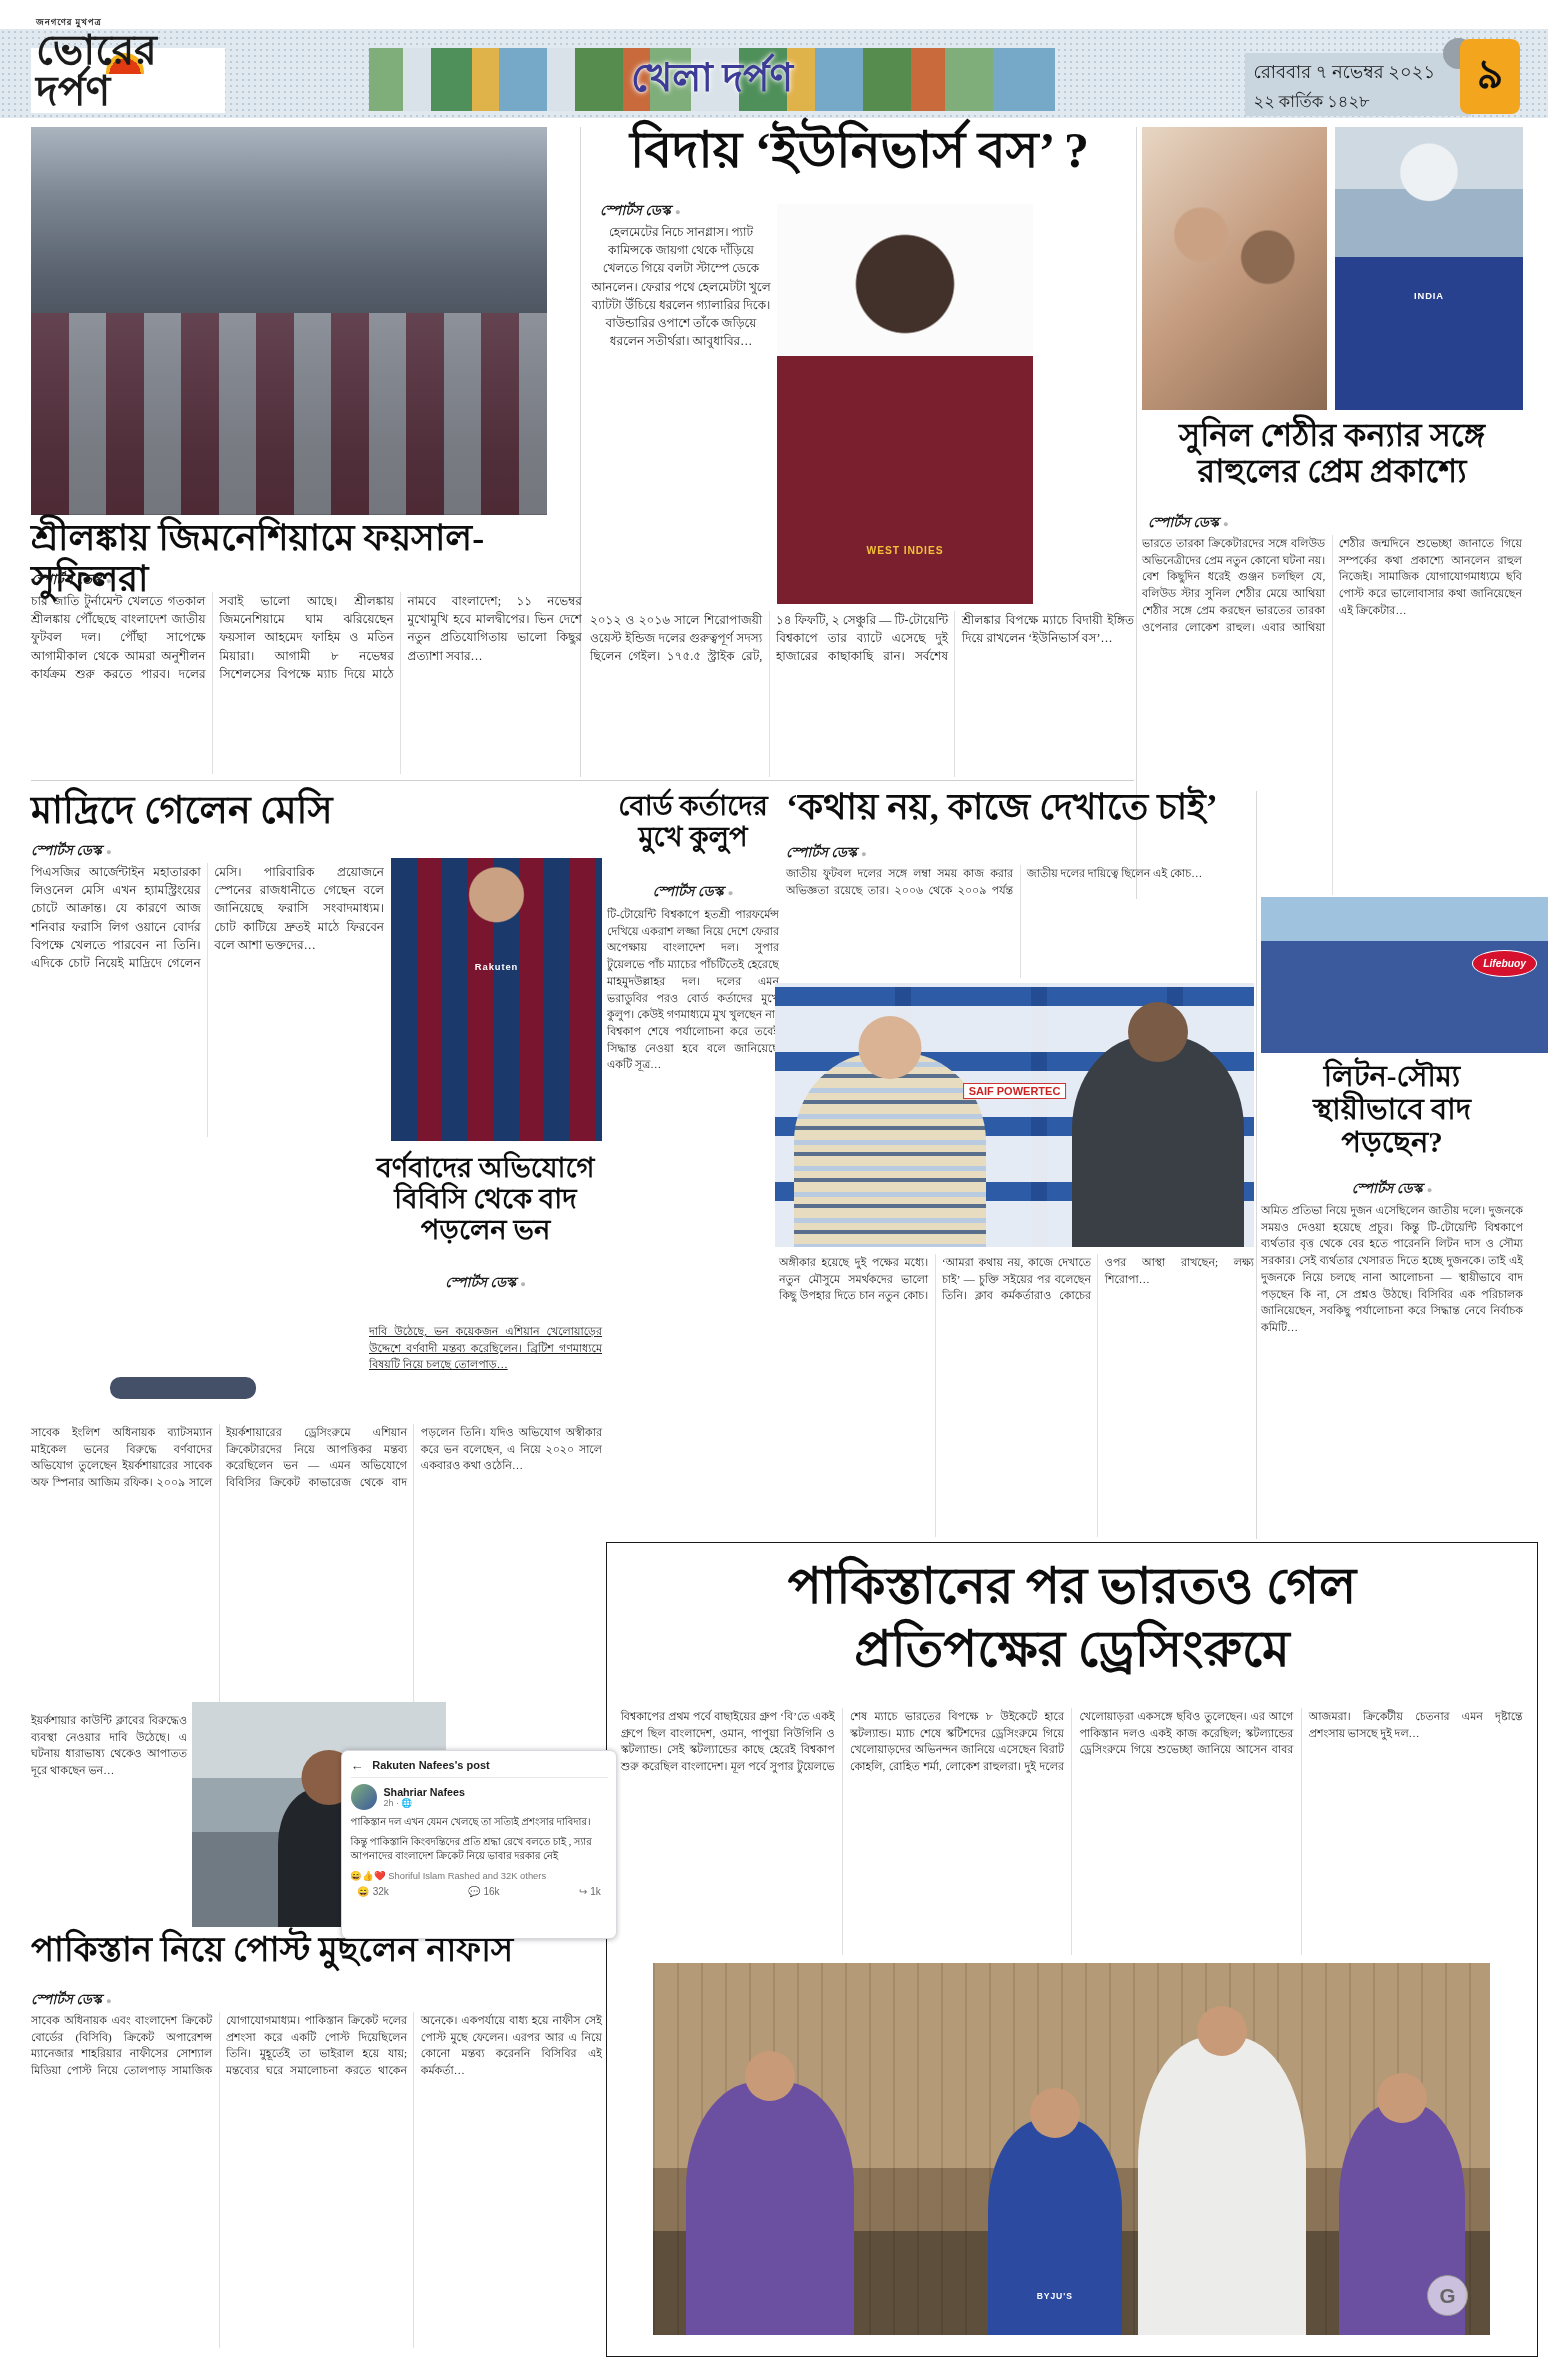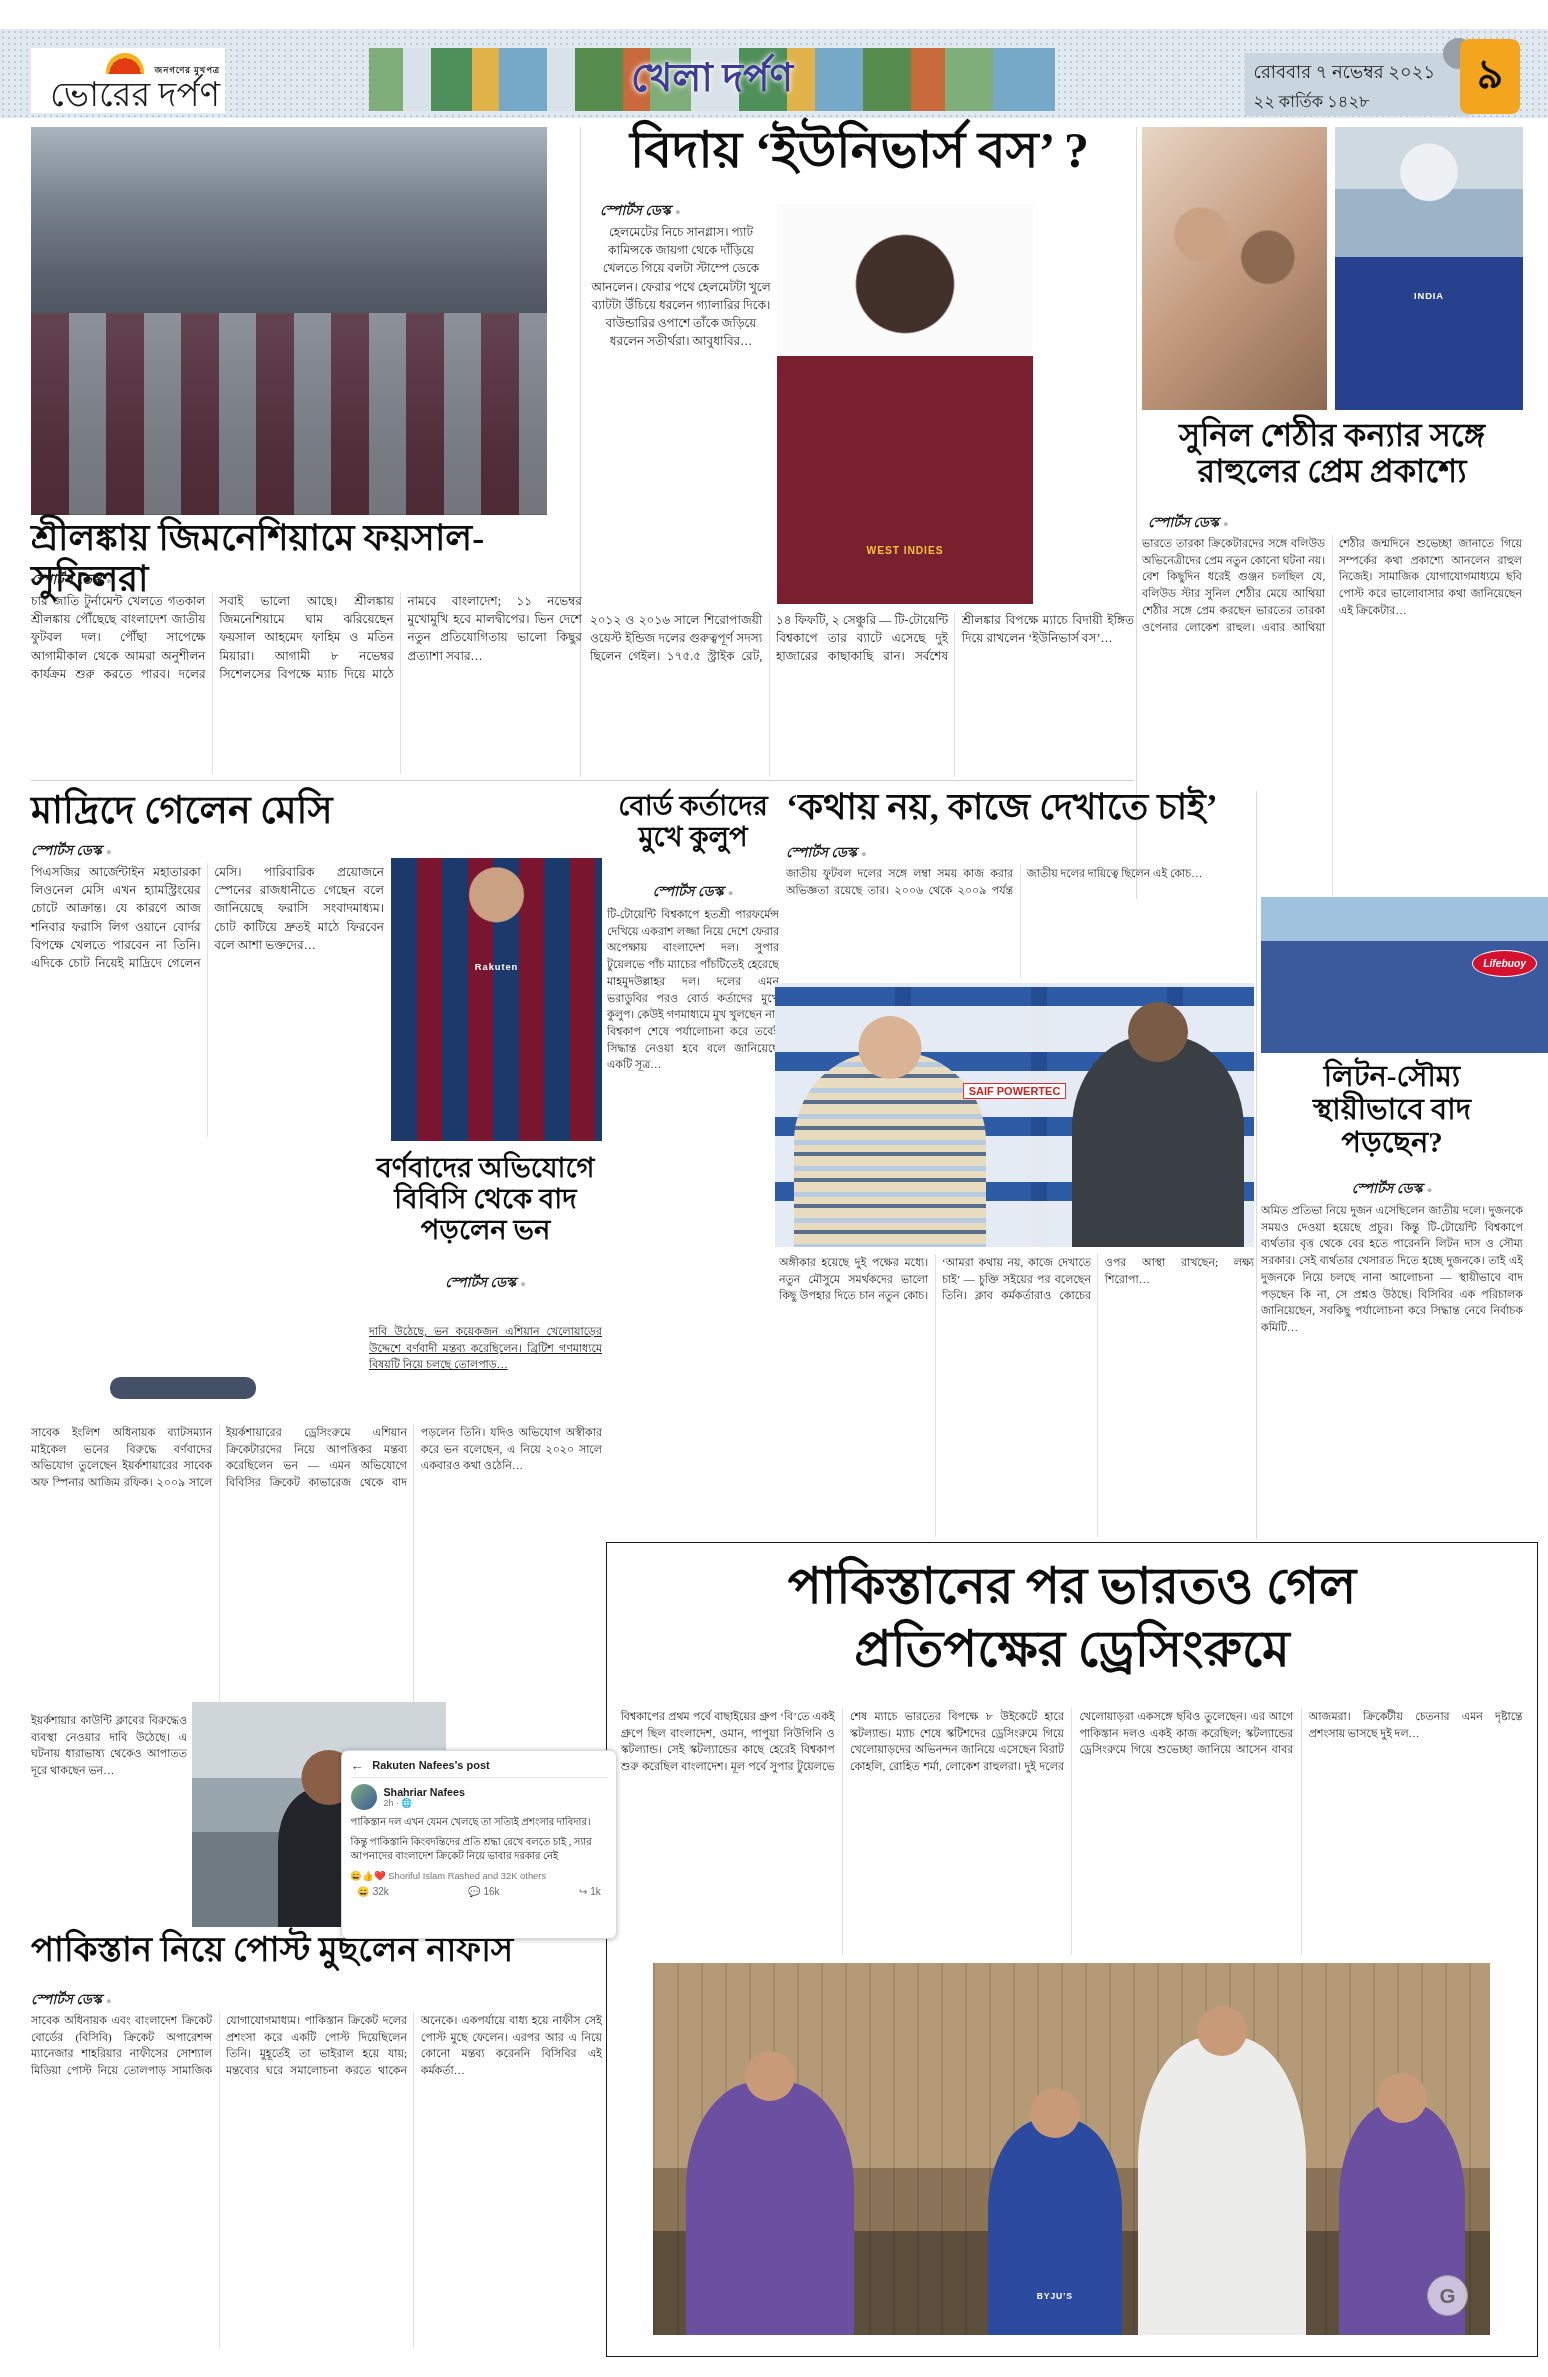--- a/index.html
+++ b/index.html
@@ -1,23 +1,23 @@
 <!DOCTYPE html>
 <html style="font-size:13.7px"><head>
 <meta charset="utf-8">
 <style>
   html,body{margin:0;padding:0;background:#eef2f5;}
   #canvas{position:relative;width:1548px;height:2377px;background:#ffffff;overflow:hidden;
           font-family:"Liberation Serif",serif;color:#1b1b1b;}
-  .abs{position:absolute;align-items:flex-end;}
+  .abs{position:absolute;}
   
   .hdr-strip{background:#e0e9ef;background-image:radial-gradient(#bccbd6 0.9px,transparent 0.9px);background-size:6px 6px;}
   .logo-box{background:#fff;display:flex;flex-direction:column;justify-content:flex-end;padding:1.7px 5.1px;}
   .logo-tag{font-size:8.6px;font-weight:700;letter-spacing:0.9px;}
-  .logo-name{font-size:34px;font-weight:400;line-height:1;position:relative;z-index:1;}
+  .logo-name{font-size:41px;font-weight:700;line-height:1;position:relative;z-index:1;}
   .logo-sun{position:absolute;left:75px;top:5.1px;width:38px;height:20.6px;border-radius:38px 38px 0 0;
             background:radial-gradient(circle at 50% 100%, #e23b12 0 55%, #f6b21b 55% 100%);z-index:0;}
   .banner{display:flex;align-items:center;justify-content:center;
     background:linear-gradient(90deg,#7fae7a 0 5%,#d8e2e8 5% 9%,#4e8f5a 9% 15%,#e0b24a 15% 19%,#76a9c8 19% 26%,#d8e2e8 26% 30%,#568c4e 30% 37%,#c86a3c 37% 41%,#7fae7a 41% 47%,#d8e2e8 47% 54%,#4e8f5a 54% 61%,#e0b24a 61% 65%,#76a9c8 65% 72%,#568c4e 72% 79%,#c86a3c 79% 84%,#7fae7a 84% 91%,#76a9c8 91% 100%);}
   .banner-title{font-size:39px;font-weight:700;color:#3c3c96;text-shadow:0 0 3.4px #fff,0 0 6.9px #fff;}
   .date-box{background:#c9d6df;padding:5.1px 8.6px;text-align:left;}
   .date-l1{font-size:18px;font-weight:400;}
   .date-l2{font-size:16.3px;}
   .page-tab{background:#f3a51d;border-radius:8.6px;display:flex;align-items:center;justify-content:center;
             font-size:41px;font-weight:700;color:#111;}

